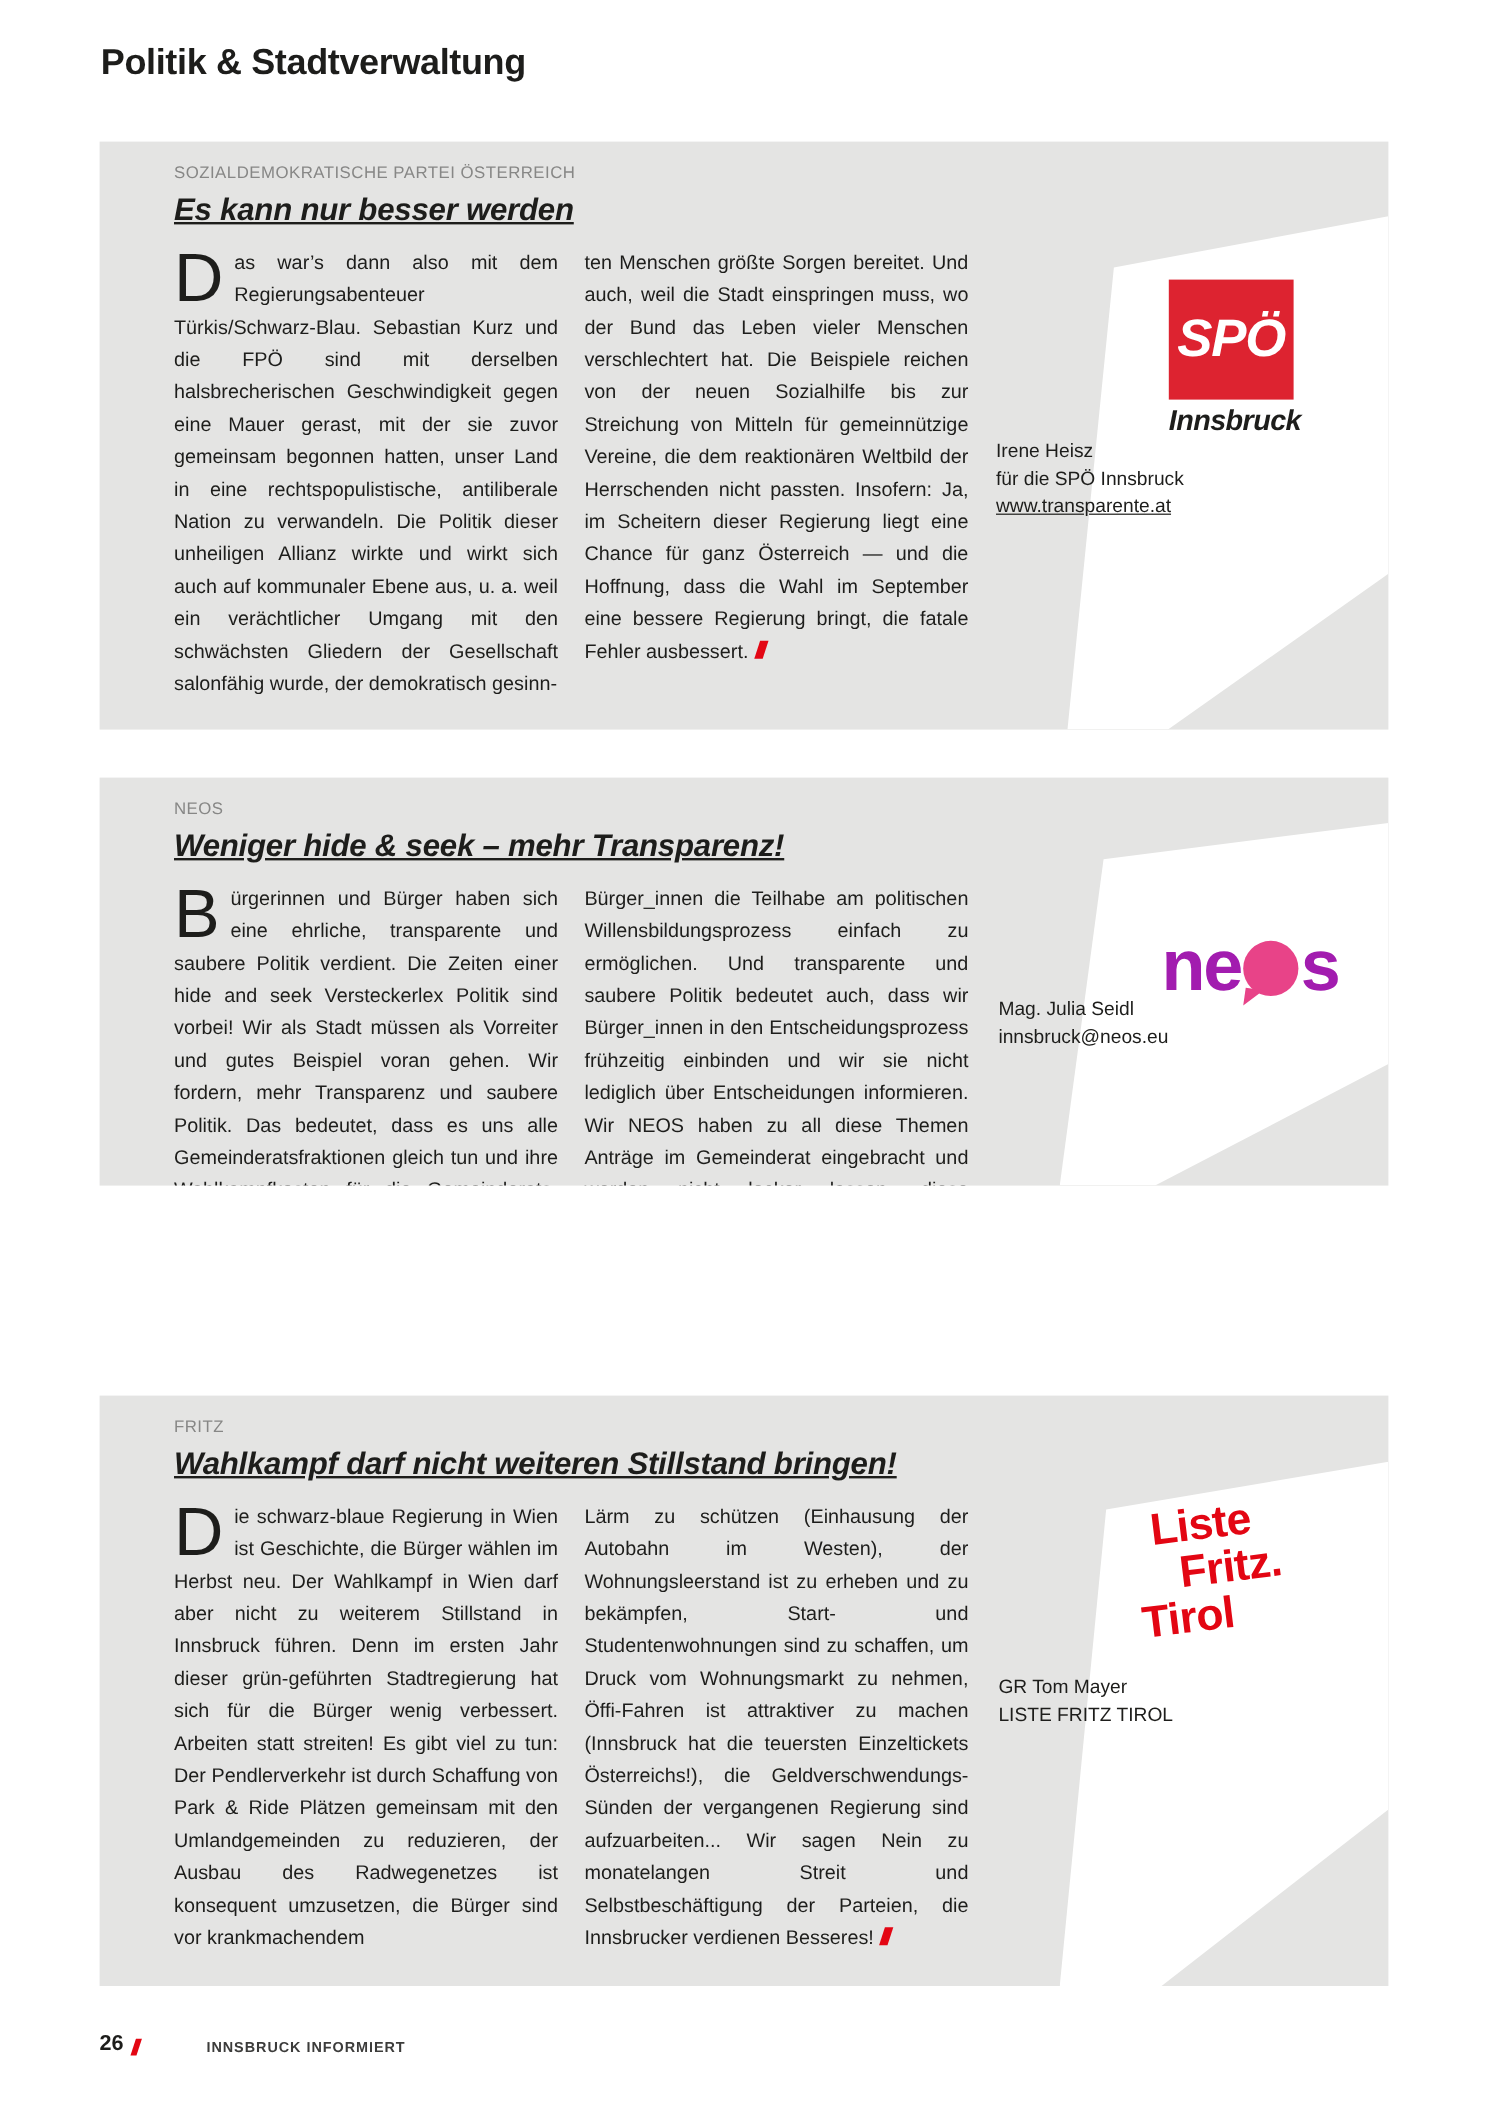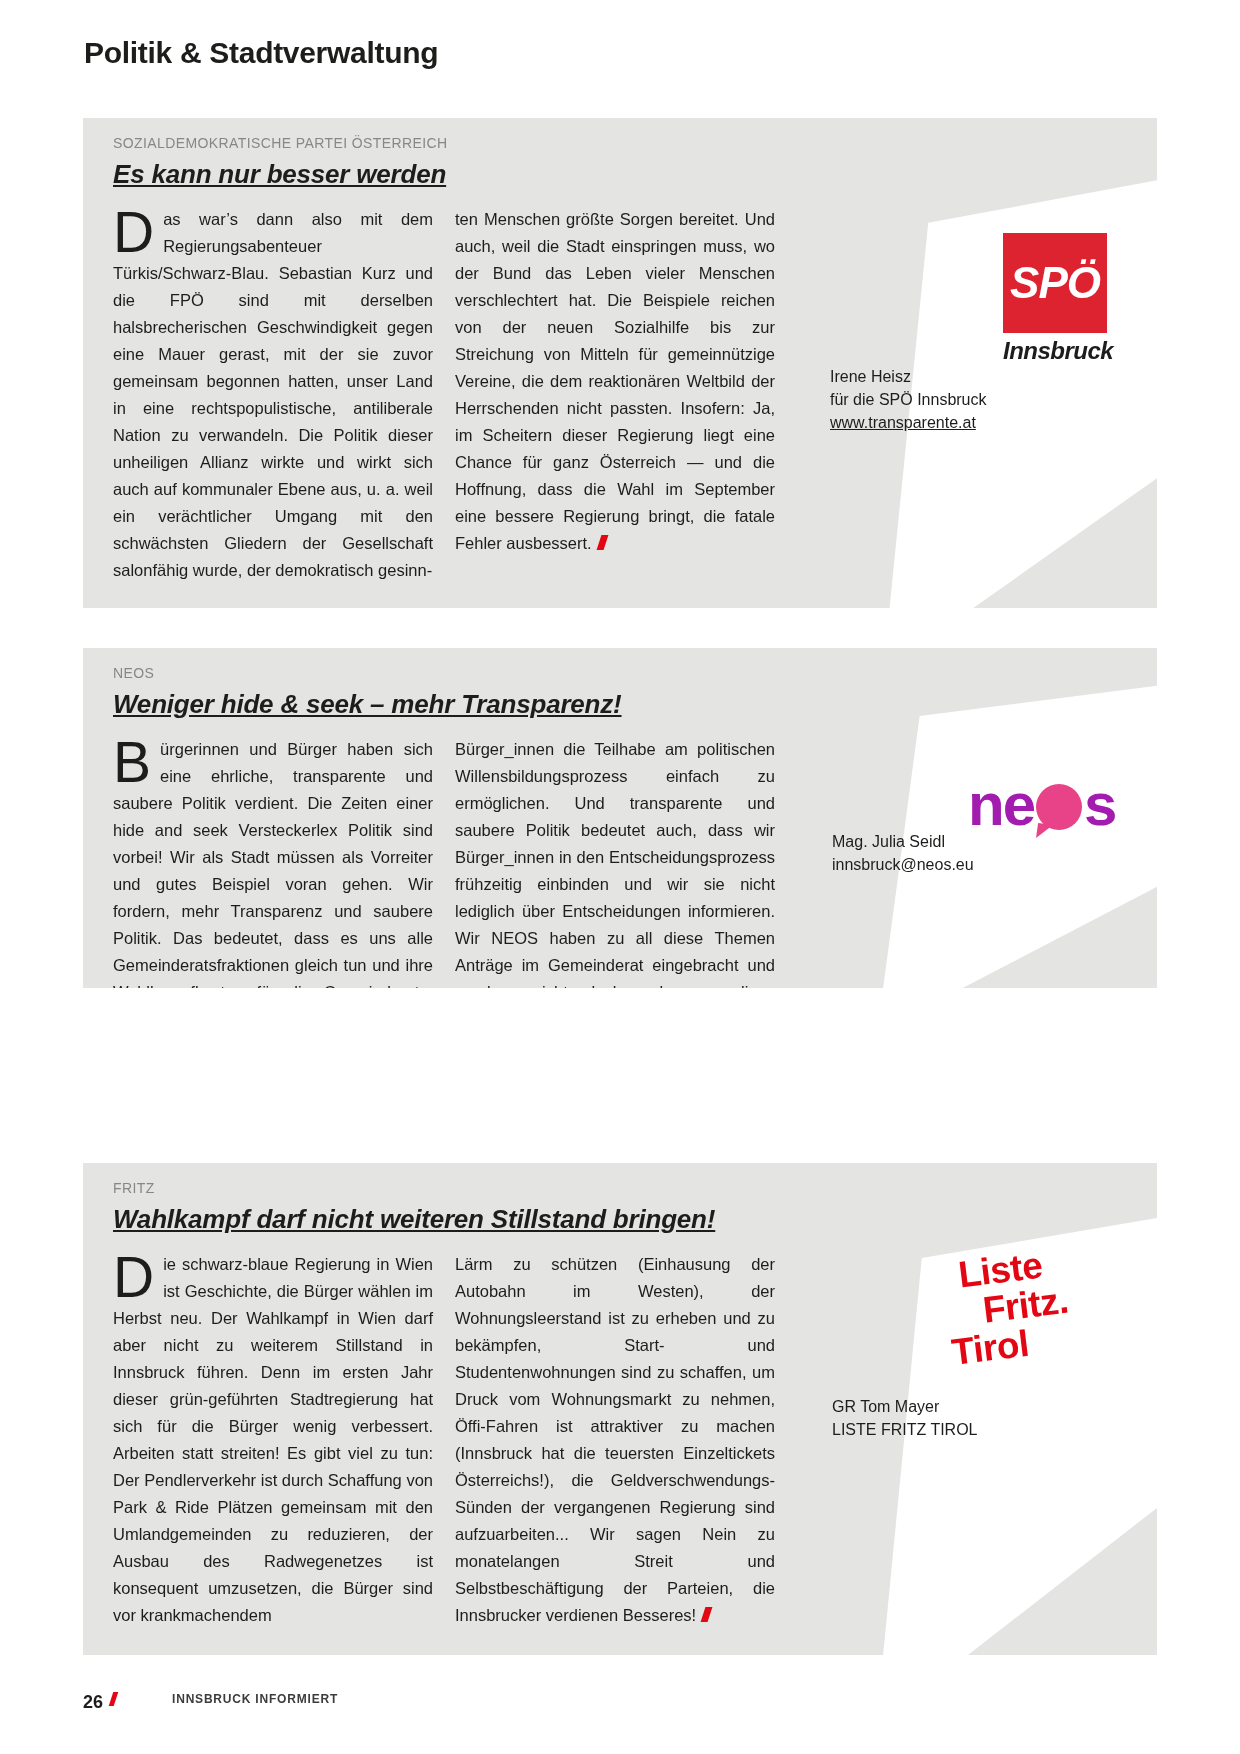--- a/index.html
+++ b/index.html
@@ -8,21 +8,21 @@
     width:1240px; height:1754px; position:relative;
     font-family:"Liberation Sans","DejaVu Sans",sans-serif;
     color:#1d1d1b;
   }
   .page-title {
     position:absolute; top:36px; left:84px;
     font-size:30px; font-weight:700; letter-spacing:-0.3px;
   }
   .section {
     position:absolute; left:83px; width:1074px;
-    background:#e4e4e3; overflow:hidden;
+    background:#e4e4e3; overflow:hidden;padding-left:32px;
   }
   .section-spoe { top:118px;  height:490px; }
   .section-neos { top:648px;  height:340px; }
   .section-fritz{ top:1163px; height:492px; }
   .white-panel { position:absolute; inset:0; background:#ffffff; }
   .section-spoe  .white-panel { clip-path:polygon(78.7% 21.4%,100% 12.7%,100% 73.5%,82.9% 100%,75.1% 100%); }
   .section-neos  .white-panel { clip-path:polygon(77.9% 20%,100% 11.1%,100% 70.2%,81.9% 100%,74.5% 100%); }
   .section-fritz .white-panel { clip-path:polygon(78.1% 19.3%,100% 11.2%,100% 70.1%,82.4% 100%,74.5% 100%); }
   .section-inner { position:relative; z-index:1; padding:17px 0 0 30px; width:700px; }
   .kicker {
@@ -38,21 +38,21 @@
   .dropcap {
     float:left; font-size:57px; line-height:46px;
     padding:3px 9px 0 0; font-weight:400;
   }
   .end-slash {
     display:inline-block; width:7px; height:15px;
     background:var(--accent-red,#e30613);
     transform:skewX(-18deg); margin-left:7px; vertical-align:-1px;
   }
   
-  .logo-spoe { position:absolute; left:920px; top:115px; z-index:2; width:110px; }
+  .logo-spoe { position:absolute; left:891px; top:115px; z-index:2; width:110px; }
   .spoe-box {
     width:104px; height:100px; background:var(--spoe-red,#dd2330);
     display:flex; align-items:center; justify-content:center;
   }
   .spoe-box span {
     color:#fff; font-size:44px; font-weight:700; font-style:italic; letter-spacing:-1px;
   }
   .spoe-sub {
     display:block; width:104px; text-align:left; margin-top:4px;
     font-size:24px; font-weight:700; font-style:italic; letter-spacing:-0.5px;
@@ -80,21 +80,21 @@
   .logo-fritz {
     position:absolute; left:862px; top:88px; z-index:2;
     transform:rotate(-7deg); color:var(--fritz-red,#e30613);
     font-weight:700; font-size:37px; line-height:38px; letter-spacing:-0.5px;
   }
   .logo-fritz .l2 { margin-left:38px; }
   .logo-fritz .l1 { margin-left:18px; }
   .logo-fritz .l3 { margin-left:2px; }
   .page-footer {
     position:absolute; left:83px; top:1692px;
-    display:flex; align-items:flex-start; gap:8px;
+    display:flex; align-items:flex-end; gap:8px;
   }
   .page-footer .pagenum { font-size:18px; font-weight:700; }
   .footer-slash {
     display:inline-block; width:5px; height:14px;
     background:var(--accent-red,#e30613); transform:skewX(-18deg);
   }
   .page-footer .magname {
     font-size:12px; font-weight:700; letter-spacing:0.8px; color:#3c3c3b;padding-left:48px;
   }
 </style>

